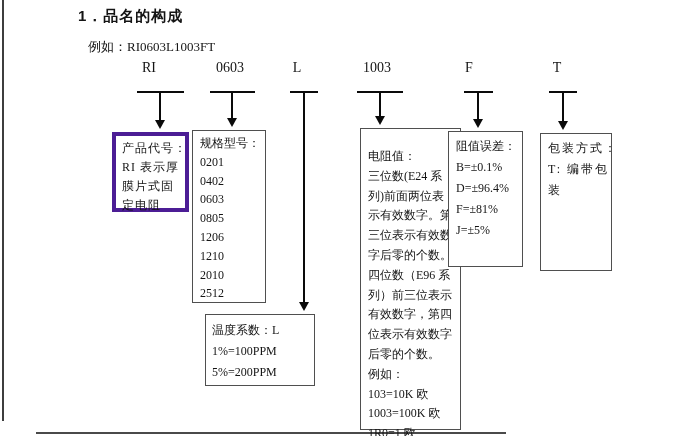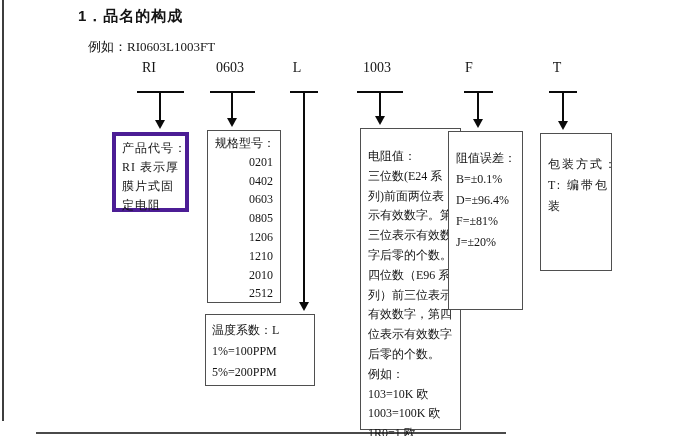--- a/index.html
+++ b/index.html
@@ -27,25 +27,25 @@
   #a2 .bar{left:210px;top:91px;width:45px;} #a2 .stem{left:231px;top:91px;height:27px;} #a2 .head{left:227px;top:118px;}
   #a3 .bar{left:290px;top:91px;width:28px;} #a3 .stem{left:303px;top:91px;height:211px;} #a3 .head{left:299px;top:302px;}
   #a4 .bar{left:357px;top:91px;width:46px;} #a4 .stem{left:379px;top:91px;height:25px;} #a4 .head{left:375px;top:116px;}
   #a5 .bar{left:464px;top:91px;width:29px;} #a5 .stem{left:477px;top:91px;height:28px;} #a5 .head{left:473px;top:119px;}
   #a6 .bar{left:549px;top:91px;width:28px;} #a6 .stem{left:562px;top:91px;height:30px;} #a6 .head{left:558px;top:121px;}
 
   .box{position:absolute;box-sizing:border-box;border:1.6px solid #4f4f4f;
        background:#fff;padding:4px 7px;font-size:12px;line-height:19px;}
   .box .line{white-space:nowrap;}
   #b1{left:112px;top:132px;width:77px;height:80px;border:4px solid #4c1d95;padding:3px 6px;letter-spacing:1px;}
-  #b2{left:207px;top:130px;width:74px;height:173px;line-height:18.8px;padding-top:3px;text-align:right;}
+  #b2{left:192px;top:130px;width:74px;height:173px;line-height:18.8px;padding-top:3px;}
   #b3{left:205px;top:314px;width:110px;height:72px;line-height:21px;padding:5px 6px;}
   #b4{left:324px;top:128px;width:101px;height:302px;line-height:19.8px;padding:18px 7px;margin-left:36px;}
-  #b5{left:448px;top:131px;width:75px;height:179px;line-height:21px;padding-top:16px;}
-  #b6{left:540px;top:133px;width:72px;height:138px;line-height:21px;padding:20px 7px;letter-spacing:2px;}
+  #b5{left:448px;top:131px;width:75px;height:136px;line-height:21px;padding-top:4px;}
+  #b6{left:540px;top:133px;width:72px;height:138px;line-height:21px;padding:4px 7px;letter-spacing:2px;}
 </style>
 </head>
 <body>
 
 <div class="page">
 
   <div class="rule-left"></div>
   <div class="rule-bottom"></div>
 
   <div class="heading">1．品名的构成</div>
@@ -130,21 +130,21 @@
       <div class="line">103=10K 欧</div>
       <div class="line">1003=100K 欧</div>
       <div class="line">1R0=1 欧</div>
     </div>
 
   <div class="box" id="b5">
       <div class="line">阻值误差：</div>
       <div class="line">B=±0.1%</div>
       <div class="line">D=±96.4%</div>
       <div class="line">F=±81%</div>
-      <div class="line">J=±20%</div>
+      <div class="line">J=±5%</div>
     </div>
 
   <div class="box" id="b6">
       <div class="line">包装方式：</div>
       <div class="line">T: 编带包</div>
       <div class="line">装</div>
     </div>
 
 </div>
 

